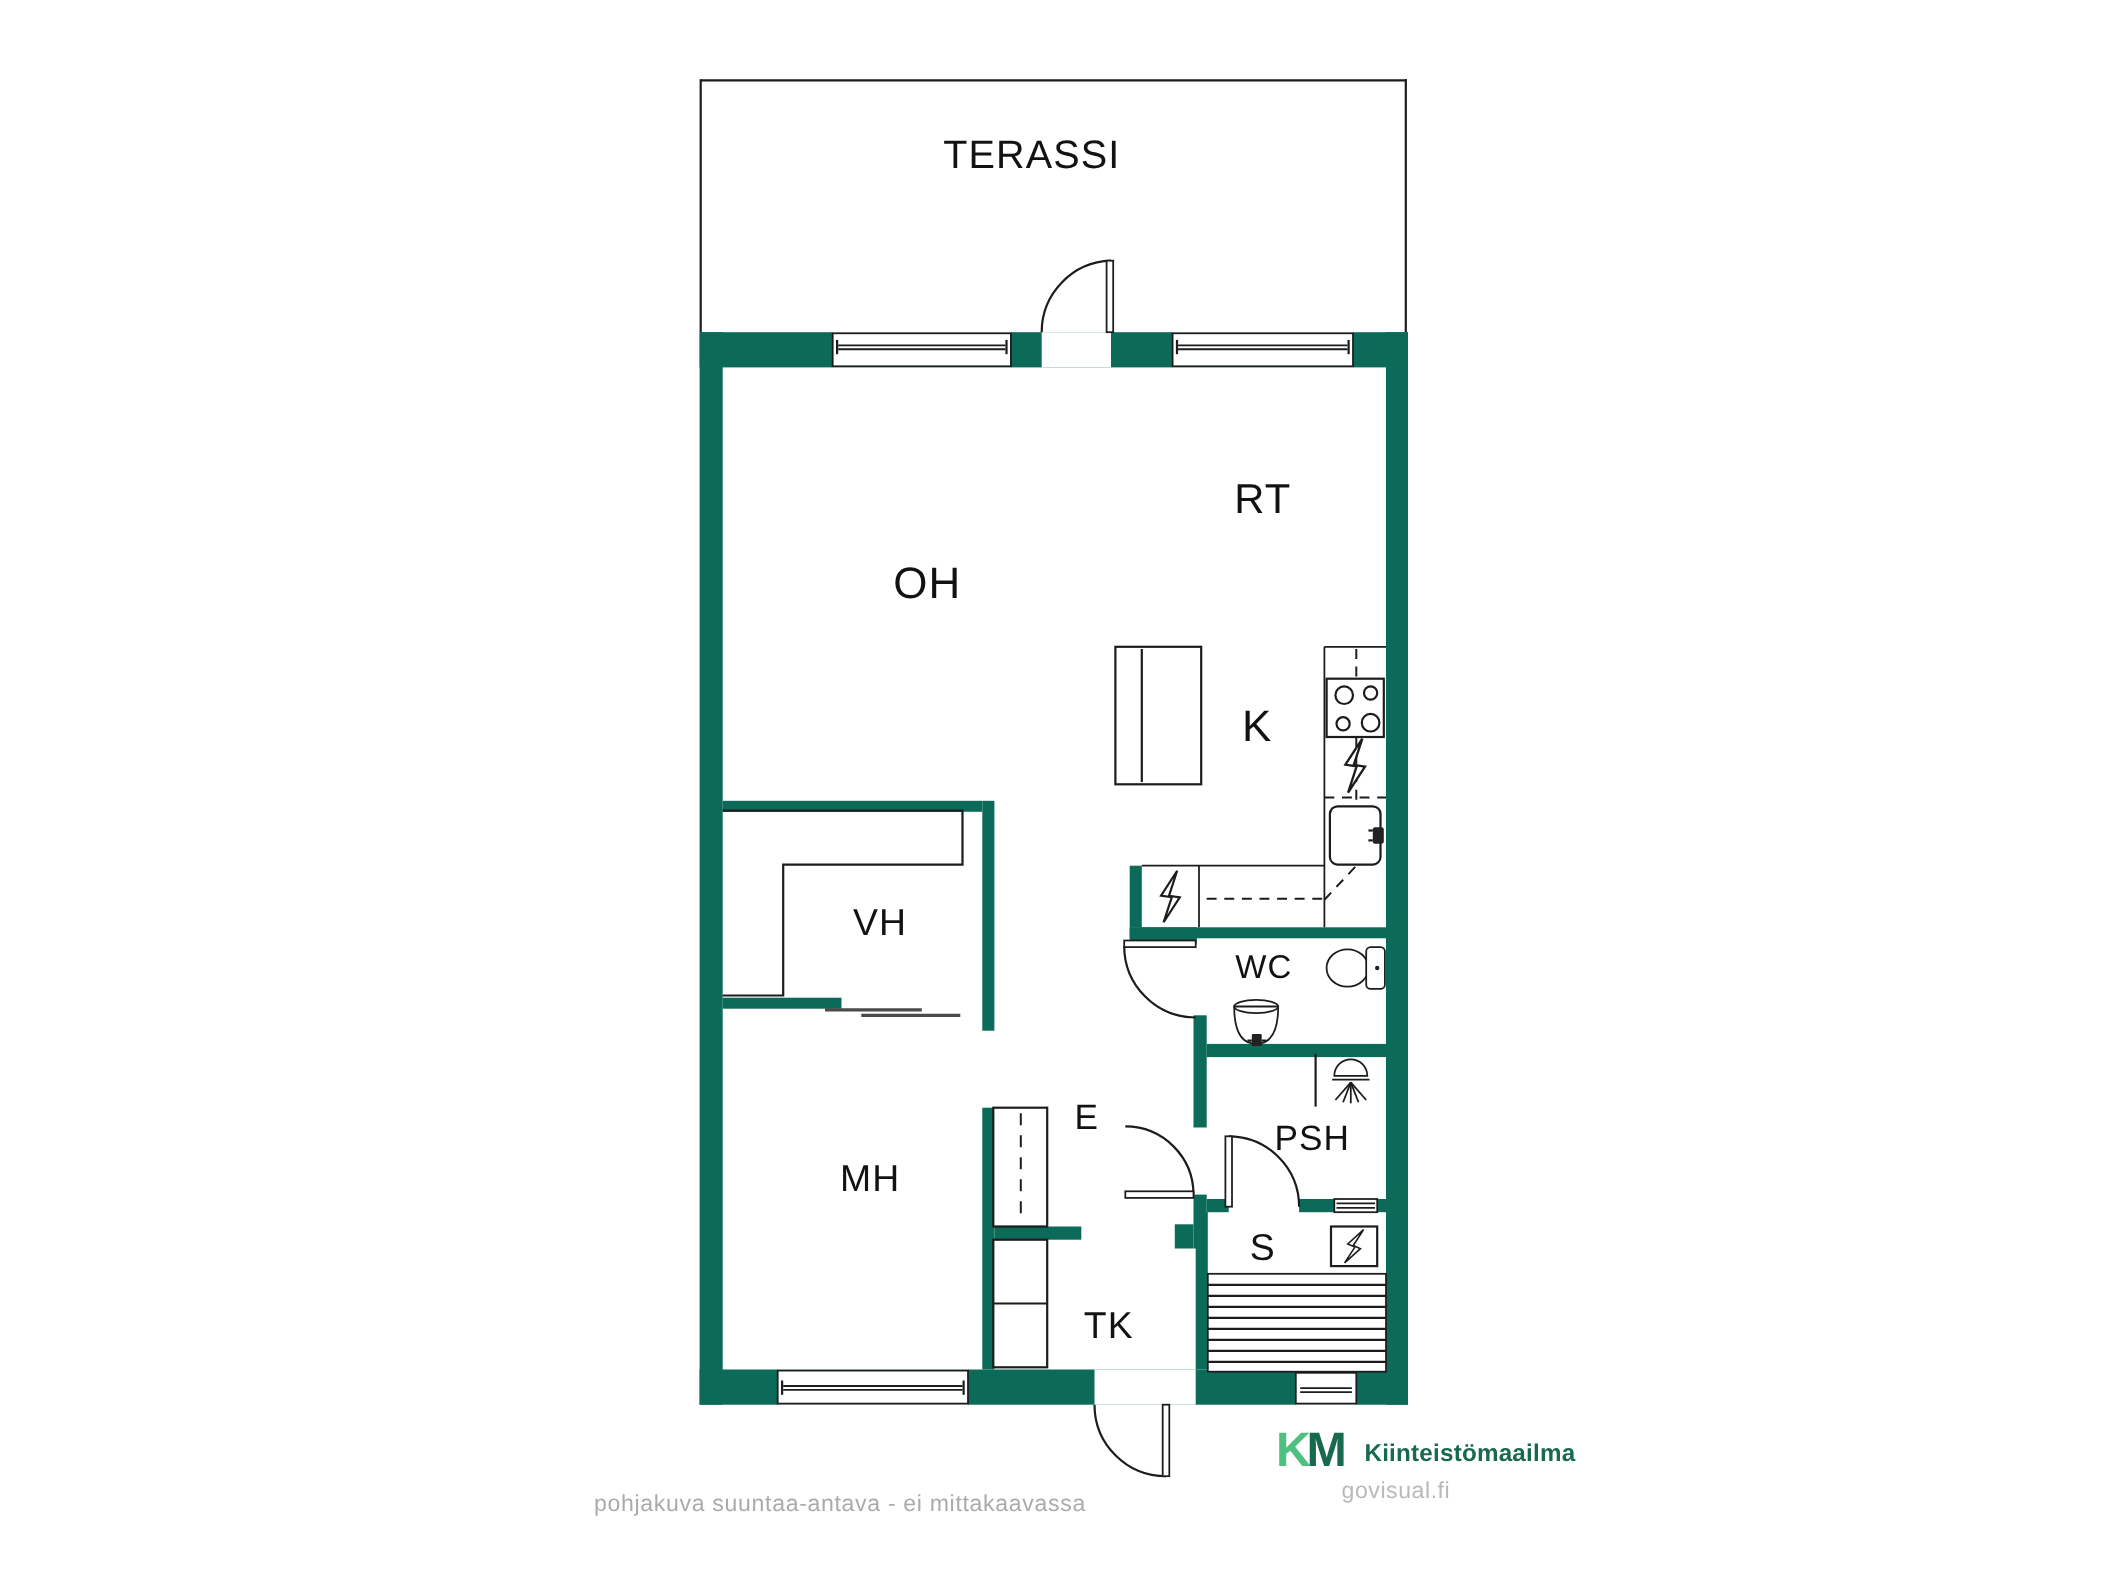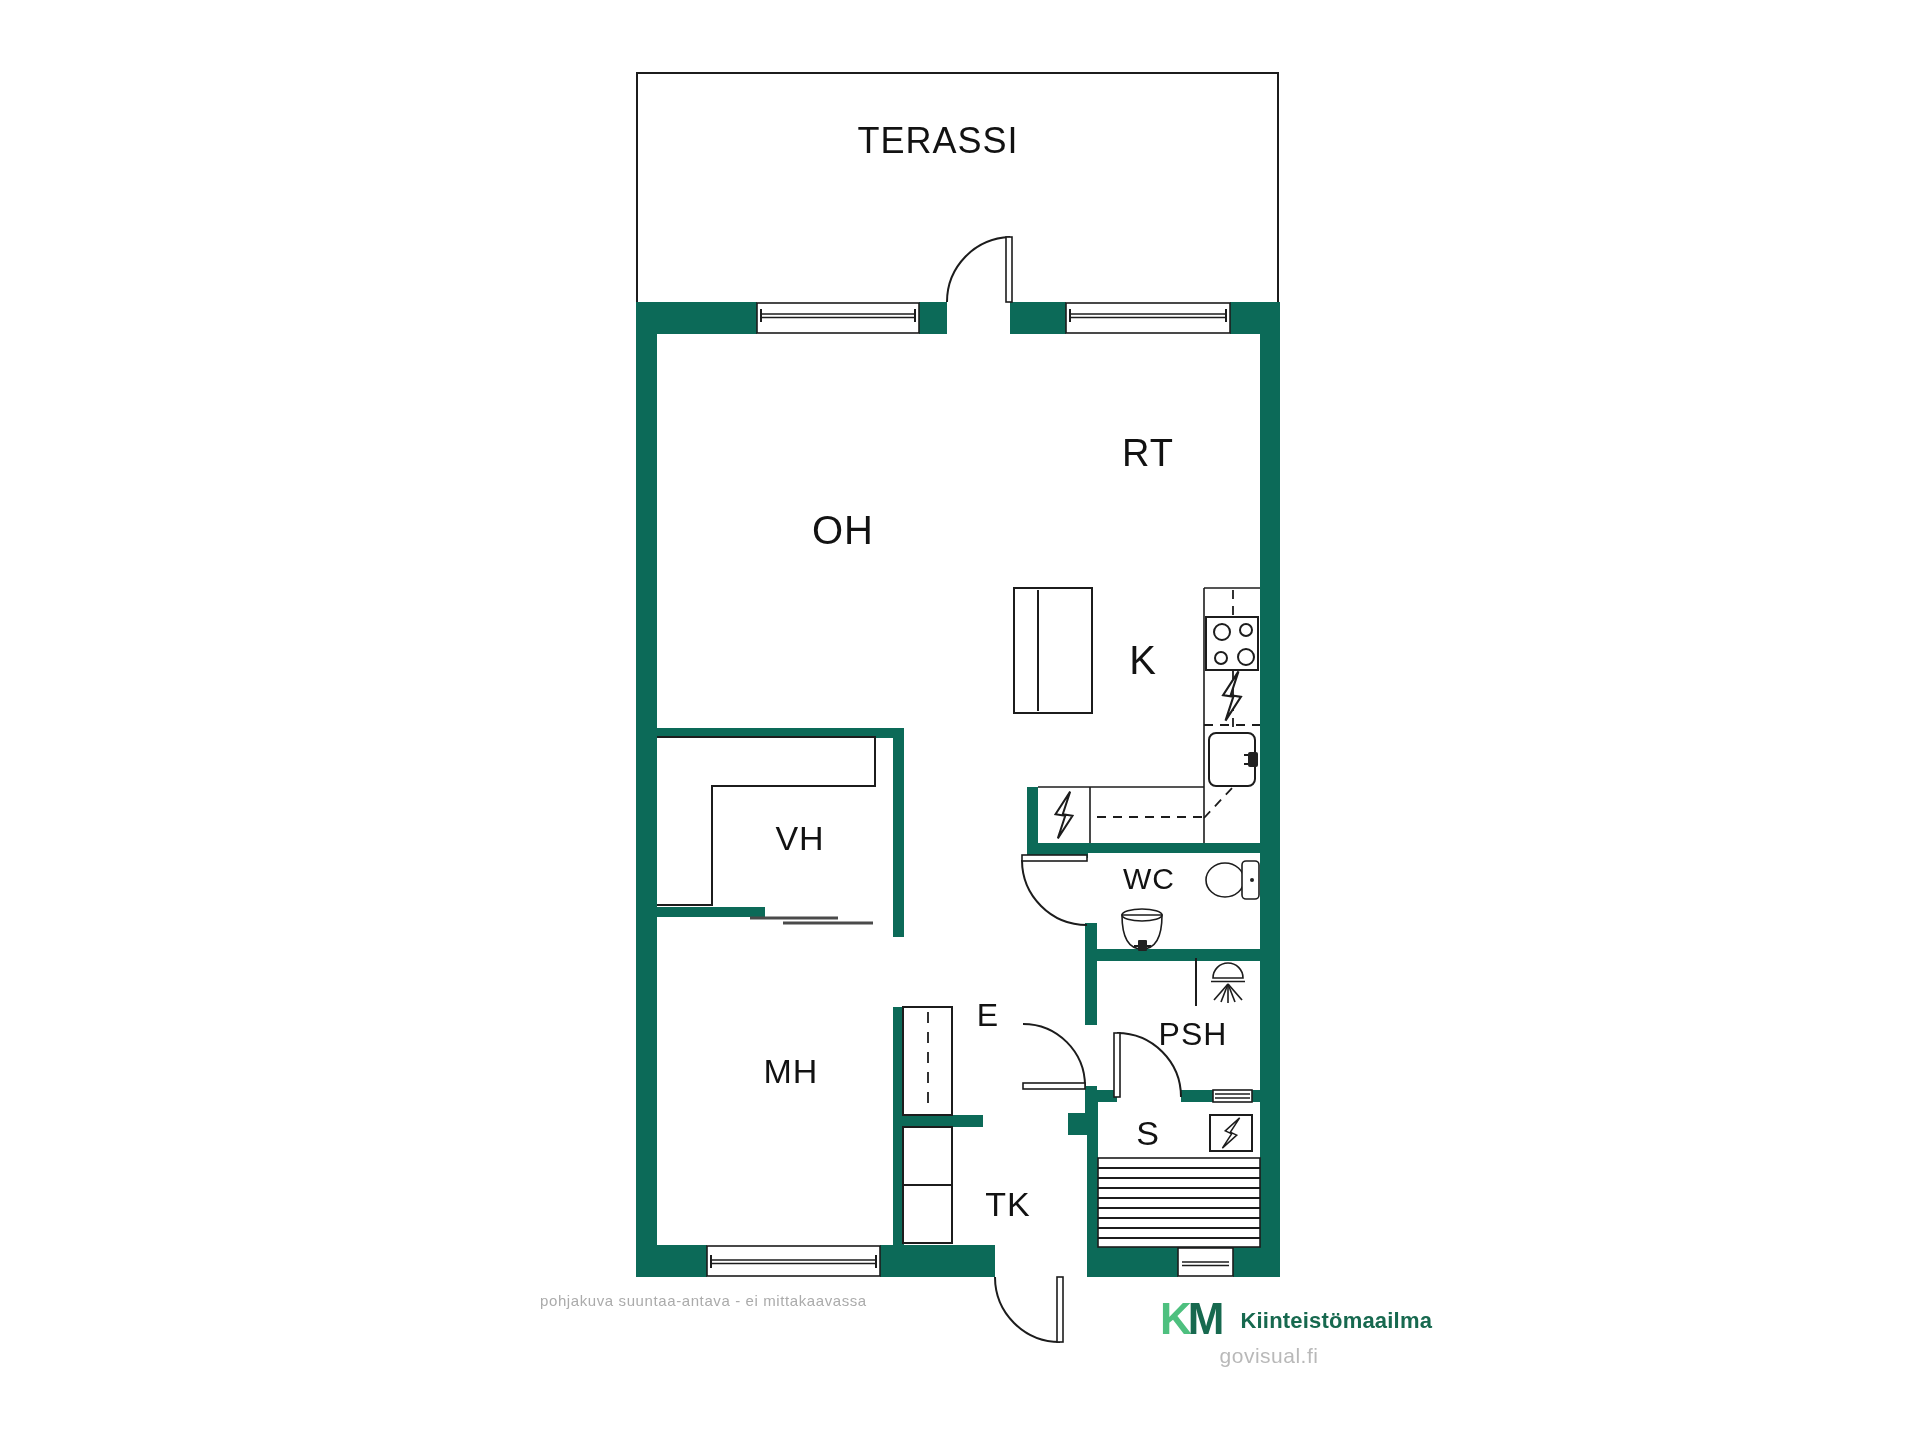--- a/index.html
+++ b/index.html
@@ -21,21 +21,21 @@
   .dash{stroke:var(--line);stroke-width:1.8;fill:none;stroke-dasharray:9 7}
   .dash2{stroke:var(--line);stroke-width:1.8;fill:none;stroke-dasharray:11 9}
   .arc{stroke:var(--line);stroke-width:2;fill:none}
   .slide{stroke:#4a4a4a;stroke-width:3;fill:none}
   .bolt{fill:#fff;stroke:var(--line);stroke-width:2;stroke-linejoin:miter}
   .darkfill{fill:#222;stroke:none}
 
   .room-label{font-family:"Liberation Sans",sans-serif;fill:#121212;
     text-anchor:middle;letter-spacing:1px}
 
-  .footer-note{position:absolute;left:540px;top:1292px;font-size:15px;
+  .footer-note{position:absolute;left:540px;top:1356px;font-size:21px;
     letter-spacing:.6px;color:var(--muted)}
   .brand{position:absolute;left:1160px;top:1300px;width:220px;display:flex;
     align-items:flex-end;white-space:nowrap}
   .brand .k{font-size:44px;font-weight:800;color:var(--logo-light);
     line-height:.85;letter-spacing:-4px}
   .brand .m{font-size:44px;font-weight:800;color:var(--logo-dark);
     line-height:.85;letter-spacing:0}
   .brand .nm{font-size:22px;font-weight:700;color:var(--logo-dark);
     padding-bottom:3px;margin-left:16px;letter-spacing:.2px}
   .watermark{position:absolute;left:1160px;top:1344px;width:218px;

